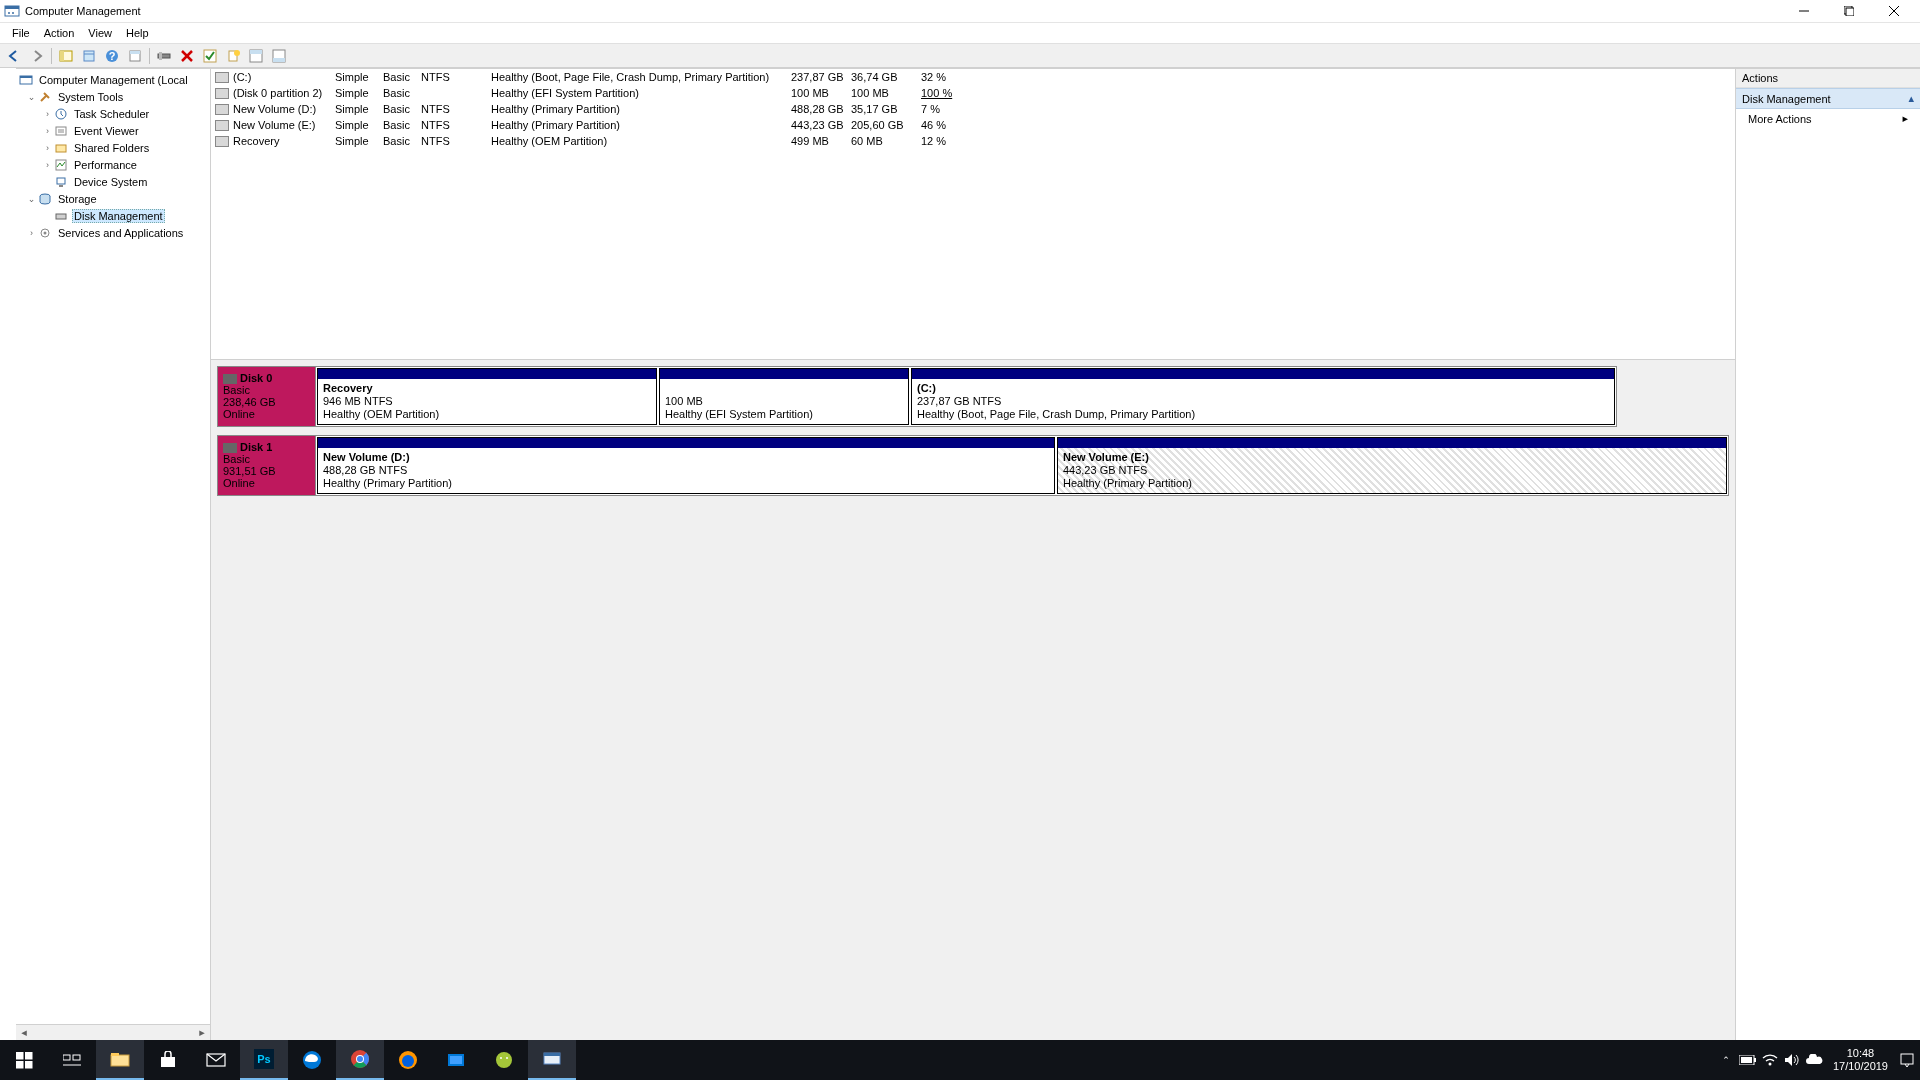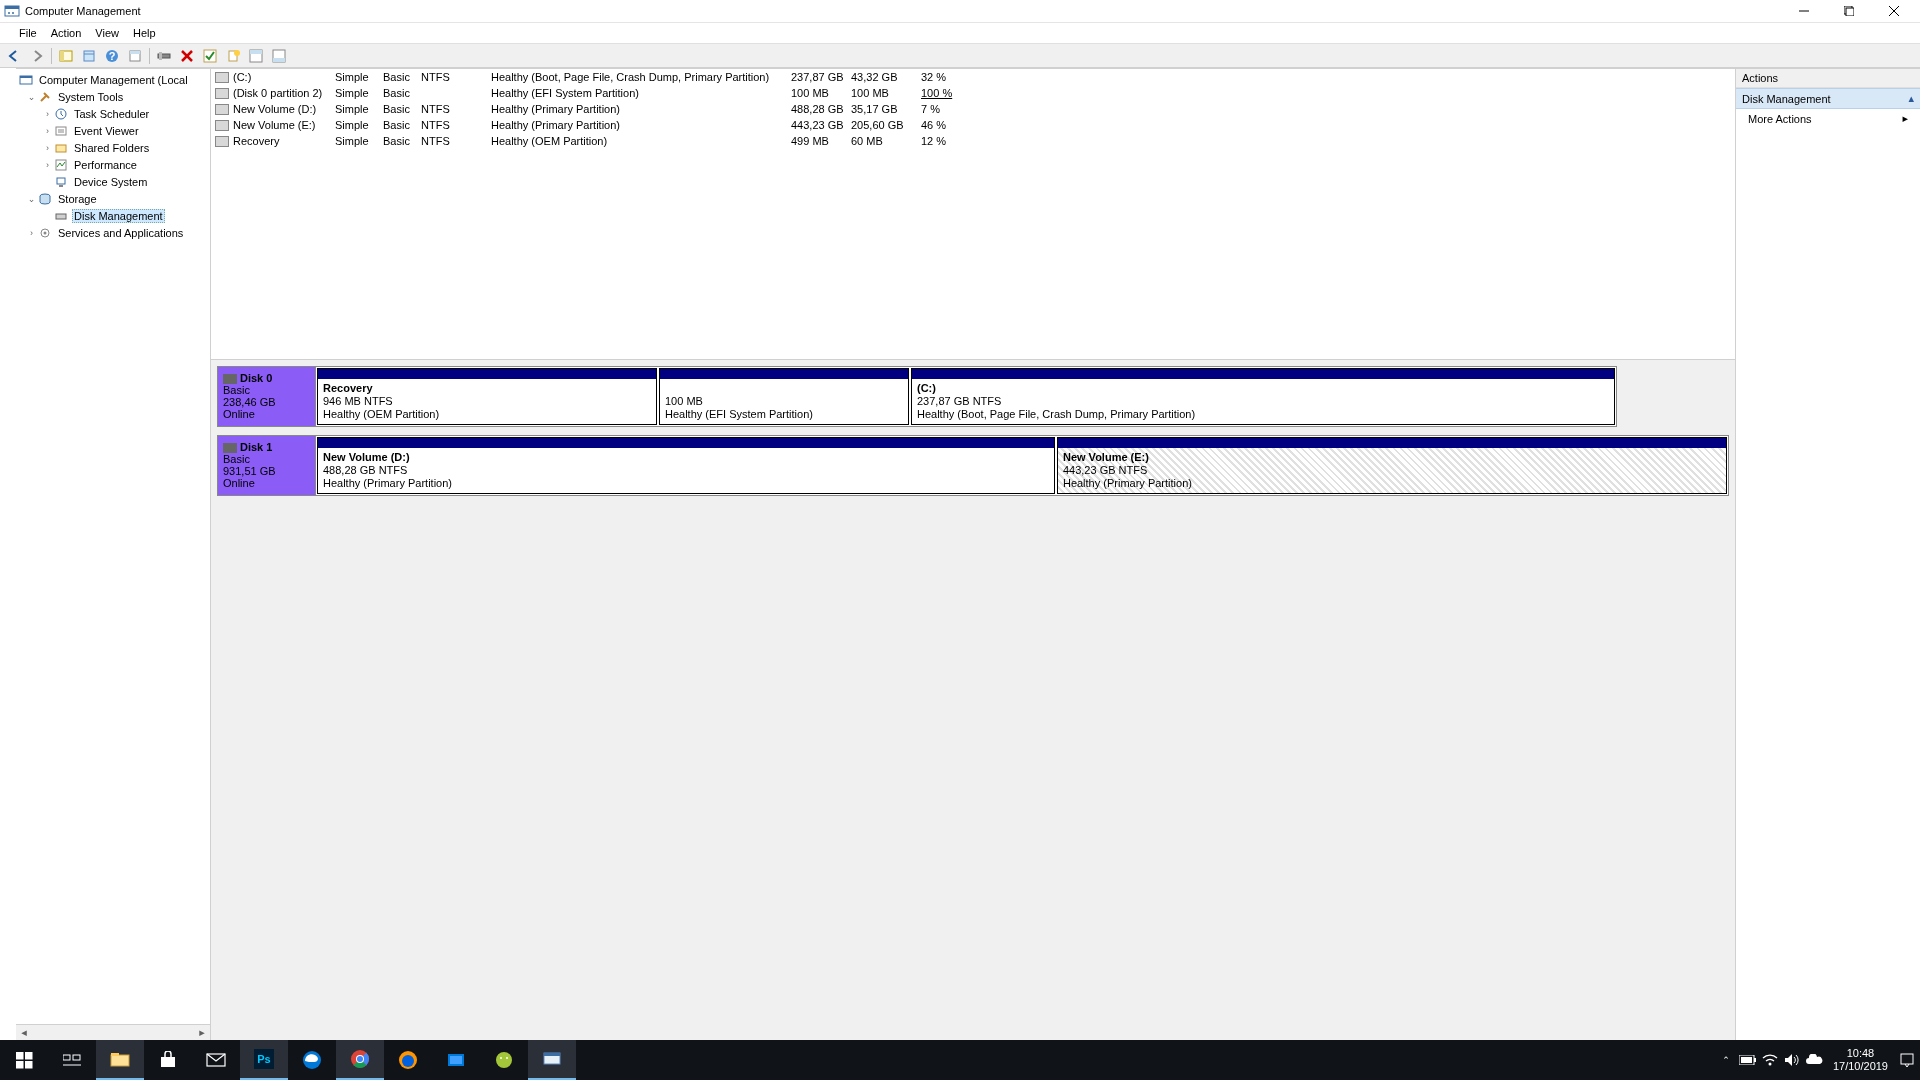--- a/index.html
+++ b/index.html
@@ -2,21 +2,21 @@
 <html><head>
 <meta charset="utf-8">
 <style>
 * { margin: 0; padding: 0; box-sizing: border-box; font-family: "Segoe UI", Tahoma, sans-serif; font-size: 11px; }
 body { background: #fff; overflow: hidden; width: 1920px; height: 1080px; display: flex; flex-direction: column; }
 .titlebar { height: 23px; background: #fff; display: flex; align-items: center; padding: 0 4px; border-bottom: 1px solid #e5e5e5; }
 .titlebar .app-icon { width: 16px; height: 16px; margin-right: 5px; }
 .titlebar .title { flex: 1; }
 .titlebar .win-controls { display: flex; }
 .titlebar .win-controls div { width: 45px; height: 22px; display: flex; align-items: center; justify-content: center; }
-.menubar { height: 20px; background: #fff; display: flex; align-items: center; padding: 0 12px; gap: 0; }
+.menubar { height: 20px; background: #fff; display: flex; align-items: center; padding: 0 5px; gap: 0; }
 .menubar span { padding: 2px 7px; }
 .toolbar { height: 25px; background: #f0f0f0; border-top: 1px solid #e0e0e0; border-bottom: 1px solid #d0d0d0; display: flex; align-items: center; padding: 0 3px; gap: 1px; }
 .toolbar .tbtn { width: 22px; height: 20px; display: flex; align-items: center; justify-content: center; border: 1px solid transparent; }
 .toolbar .sep { width: 1px; height: 16px; background: #c0c0c0; margin: 0 2px; }
 .main-area { flex: 1; display: flex; border-top: 1px solid #d0d0d0; min-height: 0; margin-left: 16px; }
 .tree-panel { width: 195px; background: #fff; border-right: 1px solid #d0d0d0; overflow: auto; padding-top: 2px; position: relative; }
 .tree-row { display: flex; align-items: center; height: 17px; white-space: nowrap; }
 .tree-row .toggle { width: 11px; text-align: center; color: #666; font-size: 9px; cursor: pointer; }
 .tree-row .ticon { width: 16px; height: 16px; margin-right: 3px; display: inline-flex; align-items: center; justify-content: center; }
 .tree-row.selected .label { background: #cde8ff; border: 1px dotted #7aa; padding: 0 1px; }
@@ -26,21 +26,21 @@
 .center-panel { flex: 1; display: flex; flex-direction: column; background: #fff; min-width: 0; }
 .vol-table { border-bottom: 1px solid #d0d0d0; }
 .vol-header { display: flex; background: #fff; border-bottom: 1px solid #d8d8d8; height: 18px; }
 .vol-header .col { border-right: 1px solid #d8d8d8; padding: 1px 4px; display: flex; align-items: center; background: #fdfdfd; }
 .vol-rows { background: #fff; height: 290px; }
 .vol-row { display: flex; height: 16px; align-items: center; }
 .vol-row .cell { padding: 0 4px; white-space: nowrap; overflow: hidden; display: flex; align-items: center; }
 .vol-row .vicon { width: 14px; height: 11px; margin-right: 4px; background: #d8d8d8; border: 1px solid #888; display: inline-block; }
 .disk-area { flex: 1; background: #f0f0f0; padding: 6px; overflow: auto; }
 .disk-row { display: flex; margin-bottom: 8px; background: #fff; border: 1px solid #888; }
-.disk-info { width: 98px; padding: 5px; border-right: 1px solid #888; background: #8b5cf6; }
+.disk-info { width: 98px; padding: 5px; border-right: 1px solid #888; background: #be185d; }
 .disk-info .dname { font-weight: bold; }
 .disk-info .dicon { display: inline-block; width: 14px; height: 10px; background: #666; margin-right: 3px; vertical-align: middle; }
 .partitions { flex: 1; display: flex; }
 .part { border: 1px solid #000; margin: 1px; display: flex; flex-direction: column; }
 .part .pbar { height: 10px; background: #000080; }
 .part .pbody { padding: 3px 5px; flex: 1; line-height: 13px; }
 .part.hatched .pbody { background: repeating-linear-gradient(45deg, #fff, #fff 3px, #e0e0e0 3px, #e0e0e0 5px); }
 .legend { height: 18px; background: #f5f5f5; border-top: 1px solid #d0d0d0; display: flex; align-items: center; padding: 0 8px; gap: 4px; }
 .legend .sw { width: 9px; height: 9px; display: inline-block; }
 .actions-panel { width: 185px; border-left: 1px solid #d0d0d0; background: #fff; display: flex; flex-direction: column; }
@@ -279,21 +279,21 @@
   <div class="center-panel">
     <div class="vol-table">
       <div class="vol-rows" id="vol-rows">
           <div class="vol-row">
             <div class="cell" style="width: 120px;"><span class="vicon"></span>(C:)</div>
             <div class="cell" style="width: 48px;">Simple</div>
             <div class="cell" style="width: 38px;">Basic</div>
             <div class="cell" style="width: 70px;">NTFS</div>
             <div class="cell" style="width: 300px;">Healthy (Boot, Page File, Crash Dump, Primary Partition)</div>
             <div class="cell" style="width: 60px;">237,87 GB</div>
-            <div class="cell" style="width: 70px;">43,32 GB</div>
+            <div class="cell" style="width: 70px;">36,74 GB</div>
             <div class="cell" style="width: 48px;">32 %</div>
           </div>
           <div class="vol-row">
             <div class="cell" style="width: 120px;"><span class="vicon"></span>(Disk 0 partition 2)</div>
             <div class="cell" style="width: 48px;">Simple</div>
             <div class="cell" style="width: 38px;">Basic</div>
             <div class="cell" style="width: 70px;"></div>
             <div class="cell" style="width: 300px;">Healthy (EFI System Partition)</div>
             <div class="cell" style="width: 60px;">100 MB</div>
             <div class="cell" style="width: 70px;">100 MB</div>

